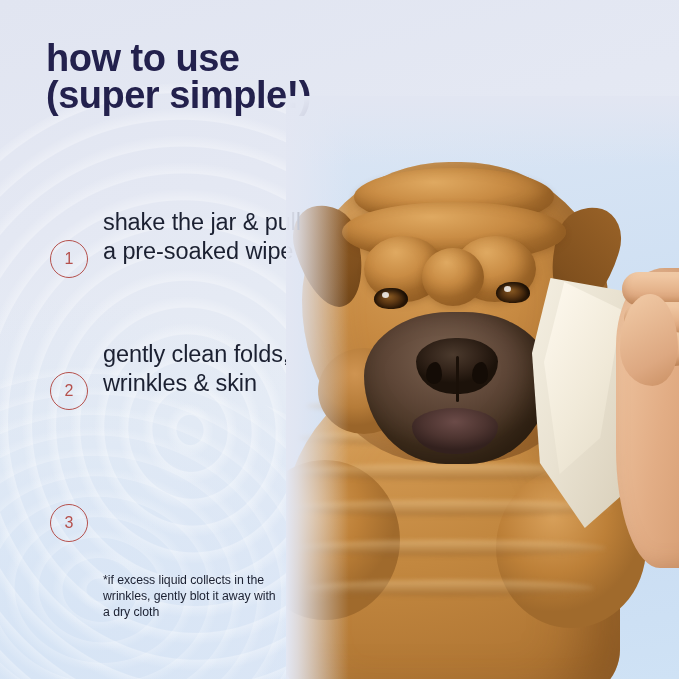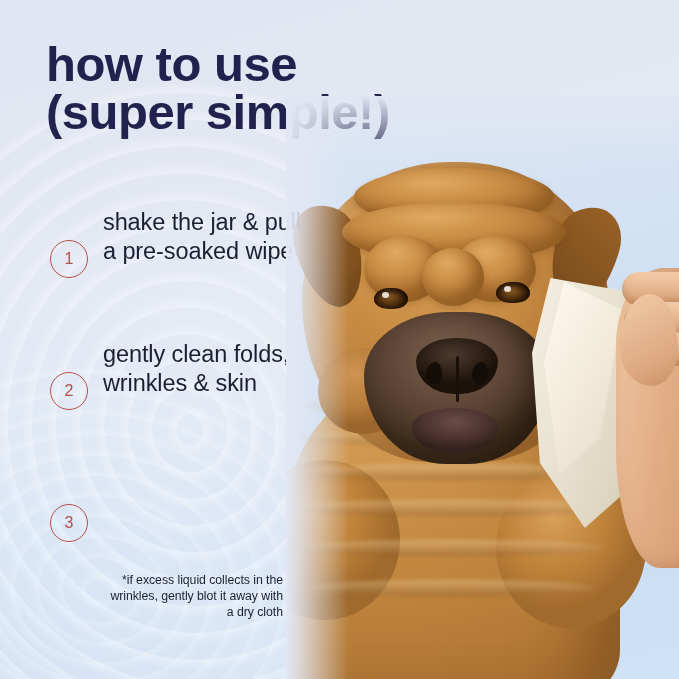--- a/index.html
+++ b/index.html
@@ -159,40 +159,40 @@
   }
   .thumb {
     position:absolute; left:334px; top:198px; width:58px; height:92px;
     background:linear-gradient(150deg,#f2cca8 0%,#dda881 70%,#c98f62 100%);
     border-radius:52% 48% 44% 56% / 60% 58% 42% 40%;
   }
 
   
   .title {
     position:absolute; left:46px; top:40px; width:430px;
-    font-size:49px; line-height:.98; font-weight:700;
+    font-size:38px; line-height:.98; font-weight:700;
     letter-spacing:-.5px; color:#23214d;
   }
   .steps { position:absolute; left:0; top:196px; width:320px; }
   .step { position:relative; min-height:132px; }
   .badge {
     position:absolute; left:50px; width:38px; height:38px;
     border:1.6px solid #b5504c; border-radius:50%;
     color:#b5504c; font-size:16px; font-weight:400;
     display:flex; align-items:center; justify-content:center;
   }
   .step-text {
     position:absolute; left:103px; width:215px;
     font-size:23.5px; line-height:1.235; font-weight:400;
     letter-spacing:-.1px; color:#1b2031;
   }
   .footnote {
     position:absolute; left:103px; width:180px;
     font-size:12.3px; line-height:1.32; font-weight:500;
-    letter-spacing:-.05px; color:#1b2031;text-align:right;
+    letter-spacing:-.05px; color:#1b2031;
   }
 </style>
 </head>
 <body>
 
 <div id="stage">
 
   <div class="ripples"></div>
   <div class="ripples b"></div>
 

